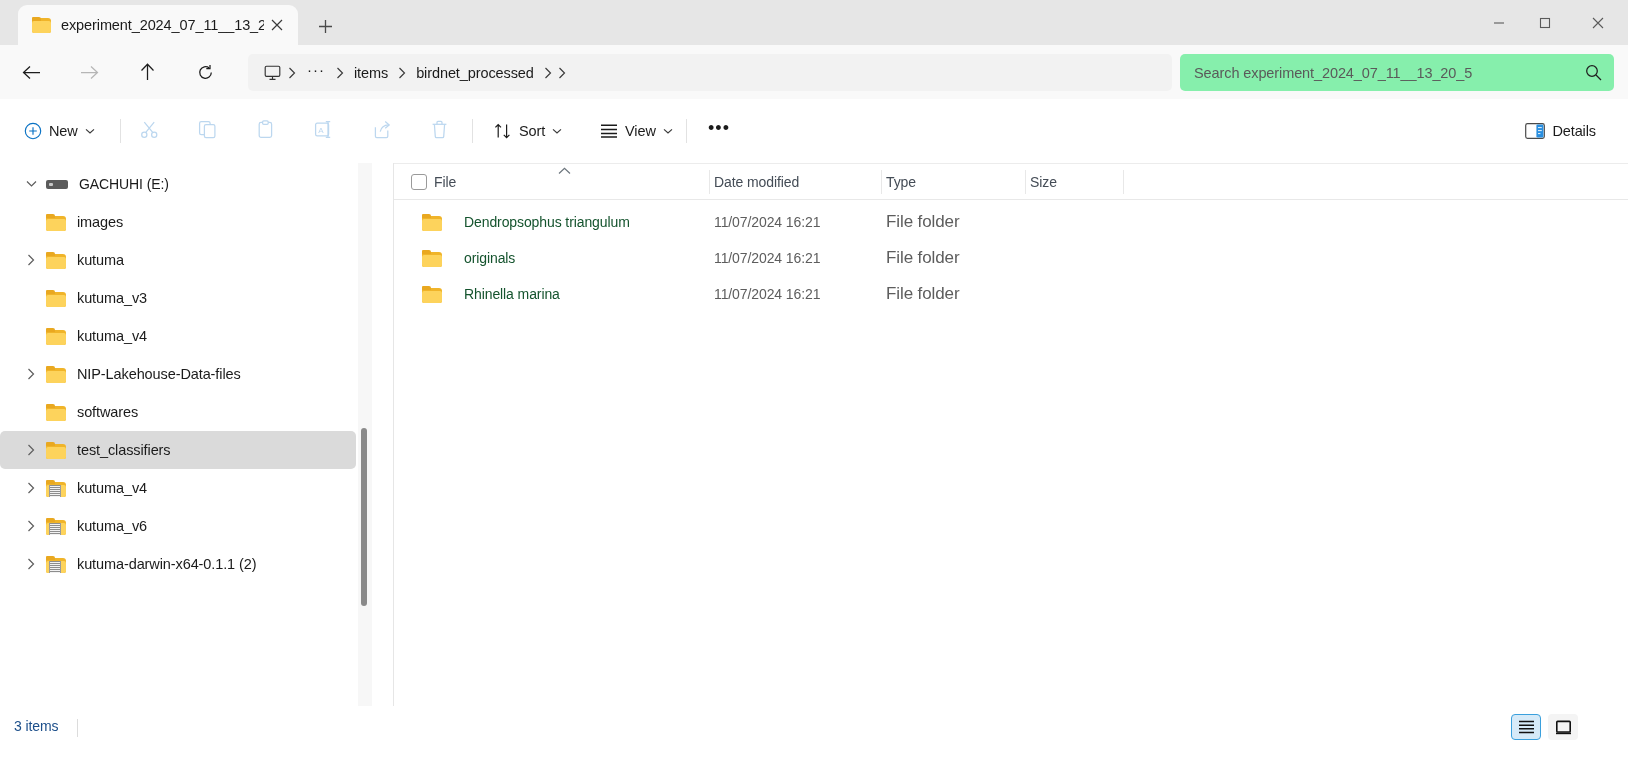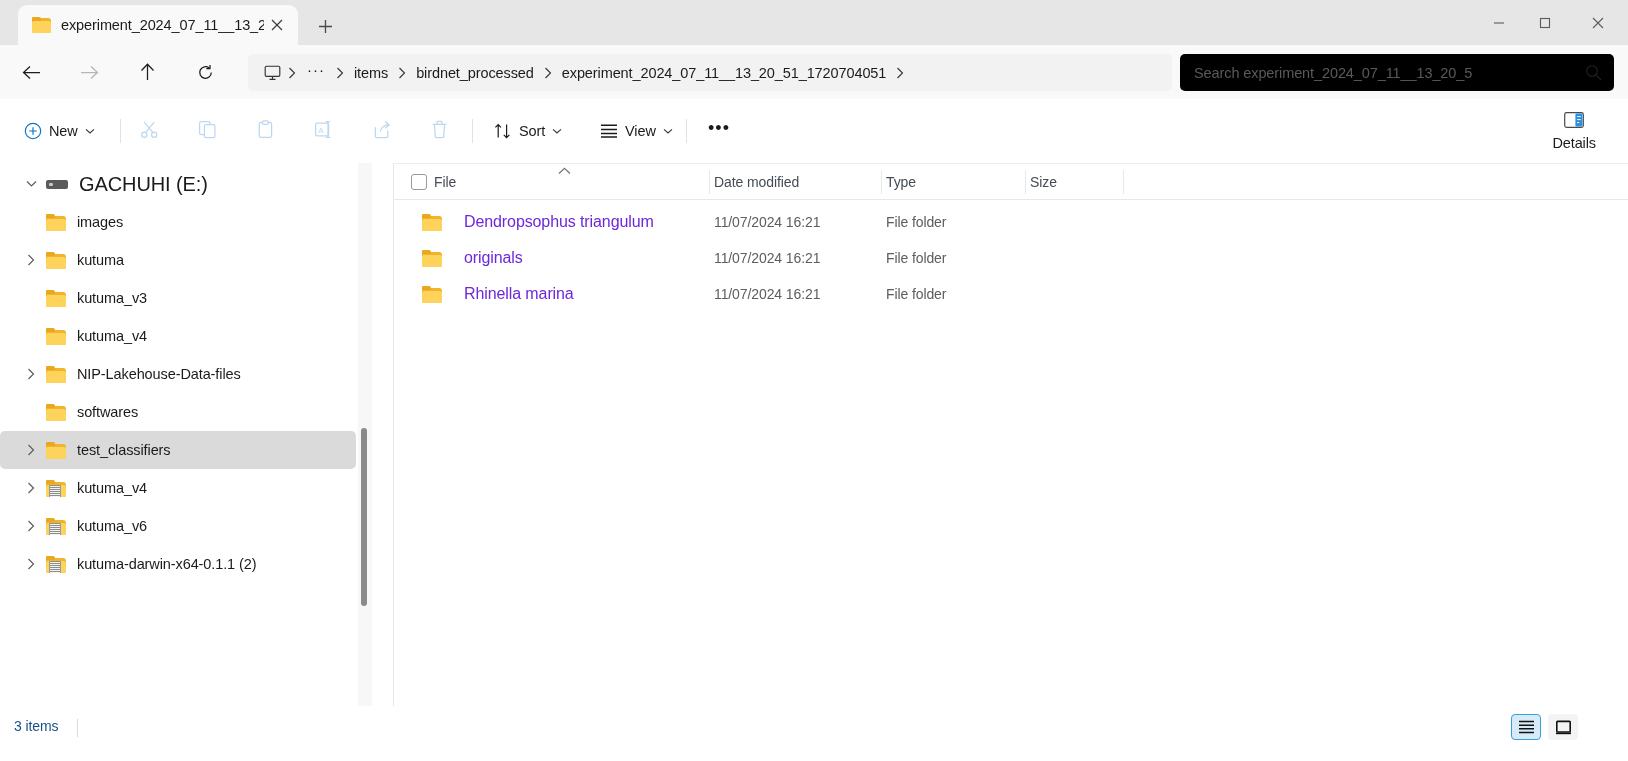--- a/index.html
+++ b/index.html
@@ -73,21 +73,21 @@
   .crumb-icon { color: #333; display: flex; align-items: center; padding: 0 4px; }
   .crumb {
     font-size: 14.5px; color: #1b1b1b; padding: 4px 7px; border-radius: 4px;
     white-space: nowrap; letter-spacing: -0.1px;
   }
   .crumb.ellipsis { font-size: 15px; letter-spacing: 1px; padding: 2px 8px 8px 8px; }
   .chev { color: #3a3a3a; display: flex; align-items: center; padding: 0 3px; }
 
   .searchbar {
     position: absolute; left: 1180px; top: 9px; width: 434px; height: 37px;
-    background: #000000; border-radius: 5px;
+    background: #86efac; border-radius: 5px;
     display: flex; align-items: center; padding: 0 12px 0 14px;
   }
   .search-text {
     flex: 1 1 auto; font-size: 14.5px; color: #5a5a5a; white-space: nowrap;
     overflow: hidden; letter-spacing: -0.1px;
   }
   .search-icon { flex: 0 0 auto; color: #1f1f1f; display: flex; align-items: center; }
 
   
   .cmdbar { position: absolute; left: 0; top: 99px; width: 1628px; height: 64px; background: #ffffff; }
@@ -119,21 +119,21 @@
   .ficon .ffront { position: absolute; left: 0; top: 5px; width: 20px; height: 12px; background: #fdd35c; border-radius: 2px; }
   .ficon .zip {
     position: absolute; left: 3px; top: 5px; width: 12px; height: 12px;
     background: repeating-linear-gradient(to bottom, #8d8d8d 0 1px, #f2f2f2 1px 2px);
     border-left: 1px solid #9a9a9a; border-right: 1px solid #9a9a9a;
   }
   .dicon { flex: 0 0 auto; width: 22px; height: 16px; position: relative; margin-right: 11px; }
   .dicon .body { position: absolute; left: 0; top: 4px; width: 22px; height: 9px; background: #5b5b5b; border-radius: 2px; }
   .dicon .led { position: absolute; left: 3px; top: 7px; width: 4px; height: 3px; background: #c7c7c7; border-radius: 1px; }
   .tree-label { font-size: 14.5px; color: #1b1b1b; white-space: nowrap; letter-spacing: -0.1px; }
-  .tree-row.root .tree-label { font-size: 20px; }
+  .tree-row.root .tree-label { font-size: 14px; }
 
   .side-scroll-track { position: absolute; left: 358px; top: 163px; width: 14px; height: 543px; background: #f7f7f7; }
   .side-scroll-thumb { position: absolute; left: 361px; top: 428px; width: 6px; height: 178px; background: #8a8a8a; border-radius: 3px; }
   .vdivider { position: absolute; left: 393px; top: 163px; width: 1px; height: 543px; background: #e6e6e6; }
   .hdivider-top { position: absolute; left: 0; top: 163px; width: 1628px; height: 1px; background: #ececec; }
 
   
   .filelist { position: absolute; left: 394px; top: 164px; width: 1234px; height: 542px; background: #ffffff; }
   .col-head {
     position: absolute; left: 0; top: 0; width: 1234px; height: 36px;
@@ -147,23 +147,23 @@
   .sortcaret { position: absolute; left: 164px; top: 1px; color: #6c757d; font-size: 11px; }
   .hdr-check {
     position: absolute; left: 17px; top: 10px; width: 16px; height: 16px;
     border: 1.4px solid #9a9a9a; border-radius: 3px; background: #fff;
   }
   .row {
     position: absolute; left: 0; width: 1234px; height: 36px;
     display: flex; align-items: center;
   }
   .row .name-cell { position: absolute; left: 28px; display: flex; align-items: center; gap: 11px; }
-  .row .name-txt { font-size: 16px; color: #6d28d9; letter-spacing: -0.1px; }
+  .row .name-txt { font-size: 14px; color: #14532d; letter-spacing: -0.1px; }
   .row .date-cell { position: absolute; left: 320px; font-size: 14px; color: #5d5d5d; letter-spacing: -0.1px; }
-  .row .type-cell { position: absolute; left: 492px; font-size: 14px; color: #5d5d5d; letter-spacing: -0.1px; }
+  .row .type-cell { position: absolute; left: 492px; font-size: 17px; color: #5d5d5d; letter-spacing: -0.1px; }
   .row .size-cell { position: absolute; left: 636px; font-size: 14px; color: #5d5d5d; }
 
   
   .statusbar { position: absolute; left: 0; top: 706px; width: 1628px; height: 55px; background: #ffffff; }
   .status-items { position: absolute; left: 14px; top: 12px; font-size: 14px; color: #1b4e8a; letter-spacing: -0.1px; }
   .status-sep { position: absolute; left: 77px; top: 13px; width: 1px; height: 18px; background: #dcdcdc; }
   .viewtoggle { position: absolute; top: 8px; width: 30px; height: 26px; border-radius: 4px;
     display: flex; align-items: center; justify-content: center; }
   .viewtoggle.details { right: 87px; background: #d6eaf8; border: 1.5px solid #3aa0dd; }
   .viewtoggle.tiles { right: 50px; background: #f4f4f4; }
@@ -257,21 +257,20 @@
         <svg width="8" height="12" viewBox="0 0 8 12">
             <path d="M1.5 1 L6.5 6 L1.5 11" stroke="currentColor" stroke-width="1.15" fill="none"></path>
           </svg>
       </span>
       <span class="crumb">birdnet_processed</span>
       <span class="chev">
         <svg width="8" height="12" viewBox="0 0 8 12">
             <path d="M1.5 1 L6.5 6 L1.5 11" stroke="currentColor" stroke-width="1.15" fill="none"></path>
           </svg>
       </span>
-      <span class="crumb">experiment_2024_07_11__13_20_51_1720704051</span>
       <span class="chev">
         <svg width="8" height="12" viewBox="0 0 8 12">
             <path d="M1.5 1 L6.5 6 L1.5 11" stroke="currentColor" stroke-width="1.15" fill="none"></path>
           </svg>
       </span>
     </div>
 
     <div class="searchbar">
       <span class="search-text">Search experiment_2024_07_11__13_20_5</span>
       <span class="search-icon">
@@ -382,21 +381,21 @@
         <svg width="10" height="7" viewBox="0 0 10 7">
             <path d="M1 1.3 L5 5 L9 1.3" stroke="currentColor" stroke-width="1.15" fill="none"></path>
           </svg>
       </span>
     </div>
 
     <div class="cmd-sep" style="left:686px;"></div>
 
     <div class="cmd" style="left:700px;width:38px;font-size:18px;letter-spacing:1px;padding-bottom:6px;">•••</div>
 
-    <div class="cmd" style="right:22px;flex-direction:column;">
+    <div class="cmd" style="right:22px;">
       <span style="display:flex;">
         <svg width="20" height="16" viewBox="0 0 20 16">
           <rect x="0.7" y="0.7" width="18.6" height="14.6" rx="1.8" stroke="#4a4a4a" stroke-width="1.2" fill="none"></rect>
           <rect x="11.4" y="1.6" width="7" height="12.8" rx="1.2" fill="#2a8fe0"></rect>
           <path d="M13 4.6 L16.8 4.6 M13 7.6 L16.8 7.6 M13 10.6 L15.4 10.6" stroke="#ffffff" stroke-width="0.9"></path>
         </svg>
       </span>
       <span class="lbl">Details</span>
     </div>
   </div>

